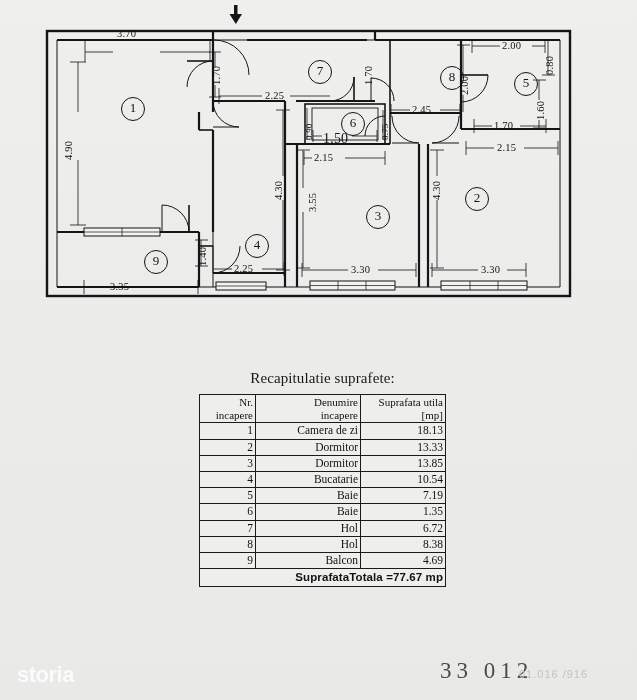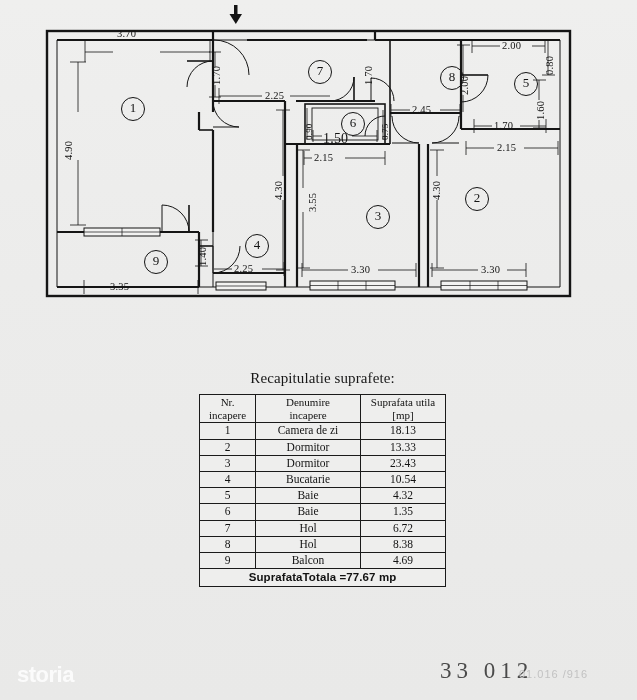--- a/index.html
+++ b/index.html
@@ -65,21 +65,21 @@
     margin: 0 auto;
     width: 246px;
     background: #eeeeed;
     table-layout: fixed;
   }
   table, th, td { border: 1px solid #1a1a1a; }
   th, td {
     font-family: "Liberation Serif", serif;
     font-size: 11.5px;
     color: #121212;
-    text-align: center;
+    text-align: right;
     padding: 1px 2px;
     line-height: 1.15;
   }
   th { font-weight: normal; font-size: 11px; }
   col.c1 { width: 56px; }
   col.c2 { width: 105px; }
   col.c3 { width: 85px; }
   td.num { font-size: 11.5px; }
   tr.sum td {
     font-family: "Liberation Sans", sans-serif;
@@ -402,31 +402,31 @@
           <td class="num">18.13</td>
         </tr>
         <tr>
           <td>2</td>
           <td>Dormitor</td>
           <td class="num">13.33</td>
         </tr>
         <tr>
           <td>3</td>
           <td>Dormitor</td>
-          <td class="num">23.43</td>
+          <td class="num">13.85</td>
         </tr>
         <tr>
           <td>4</td>
           <td>Bucatarie</td>
           <td class="num">10.54</td>
         </tr>
         <tr>
           <td>5</td>
           <td>Baie</td>
-          <td class="num">4.32</td>
+          <td class="num">7.19</td>
         </tr>
         <tr>
           <td>6</td>
           <td>Baie</td>
           <td class="num">1.35</td>
         </tr>
         <tr>
           <td>7</td>
           <td>Hol</td>
           <td class="num">6.72</td>

